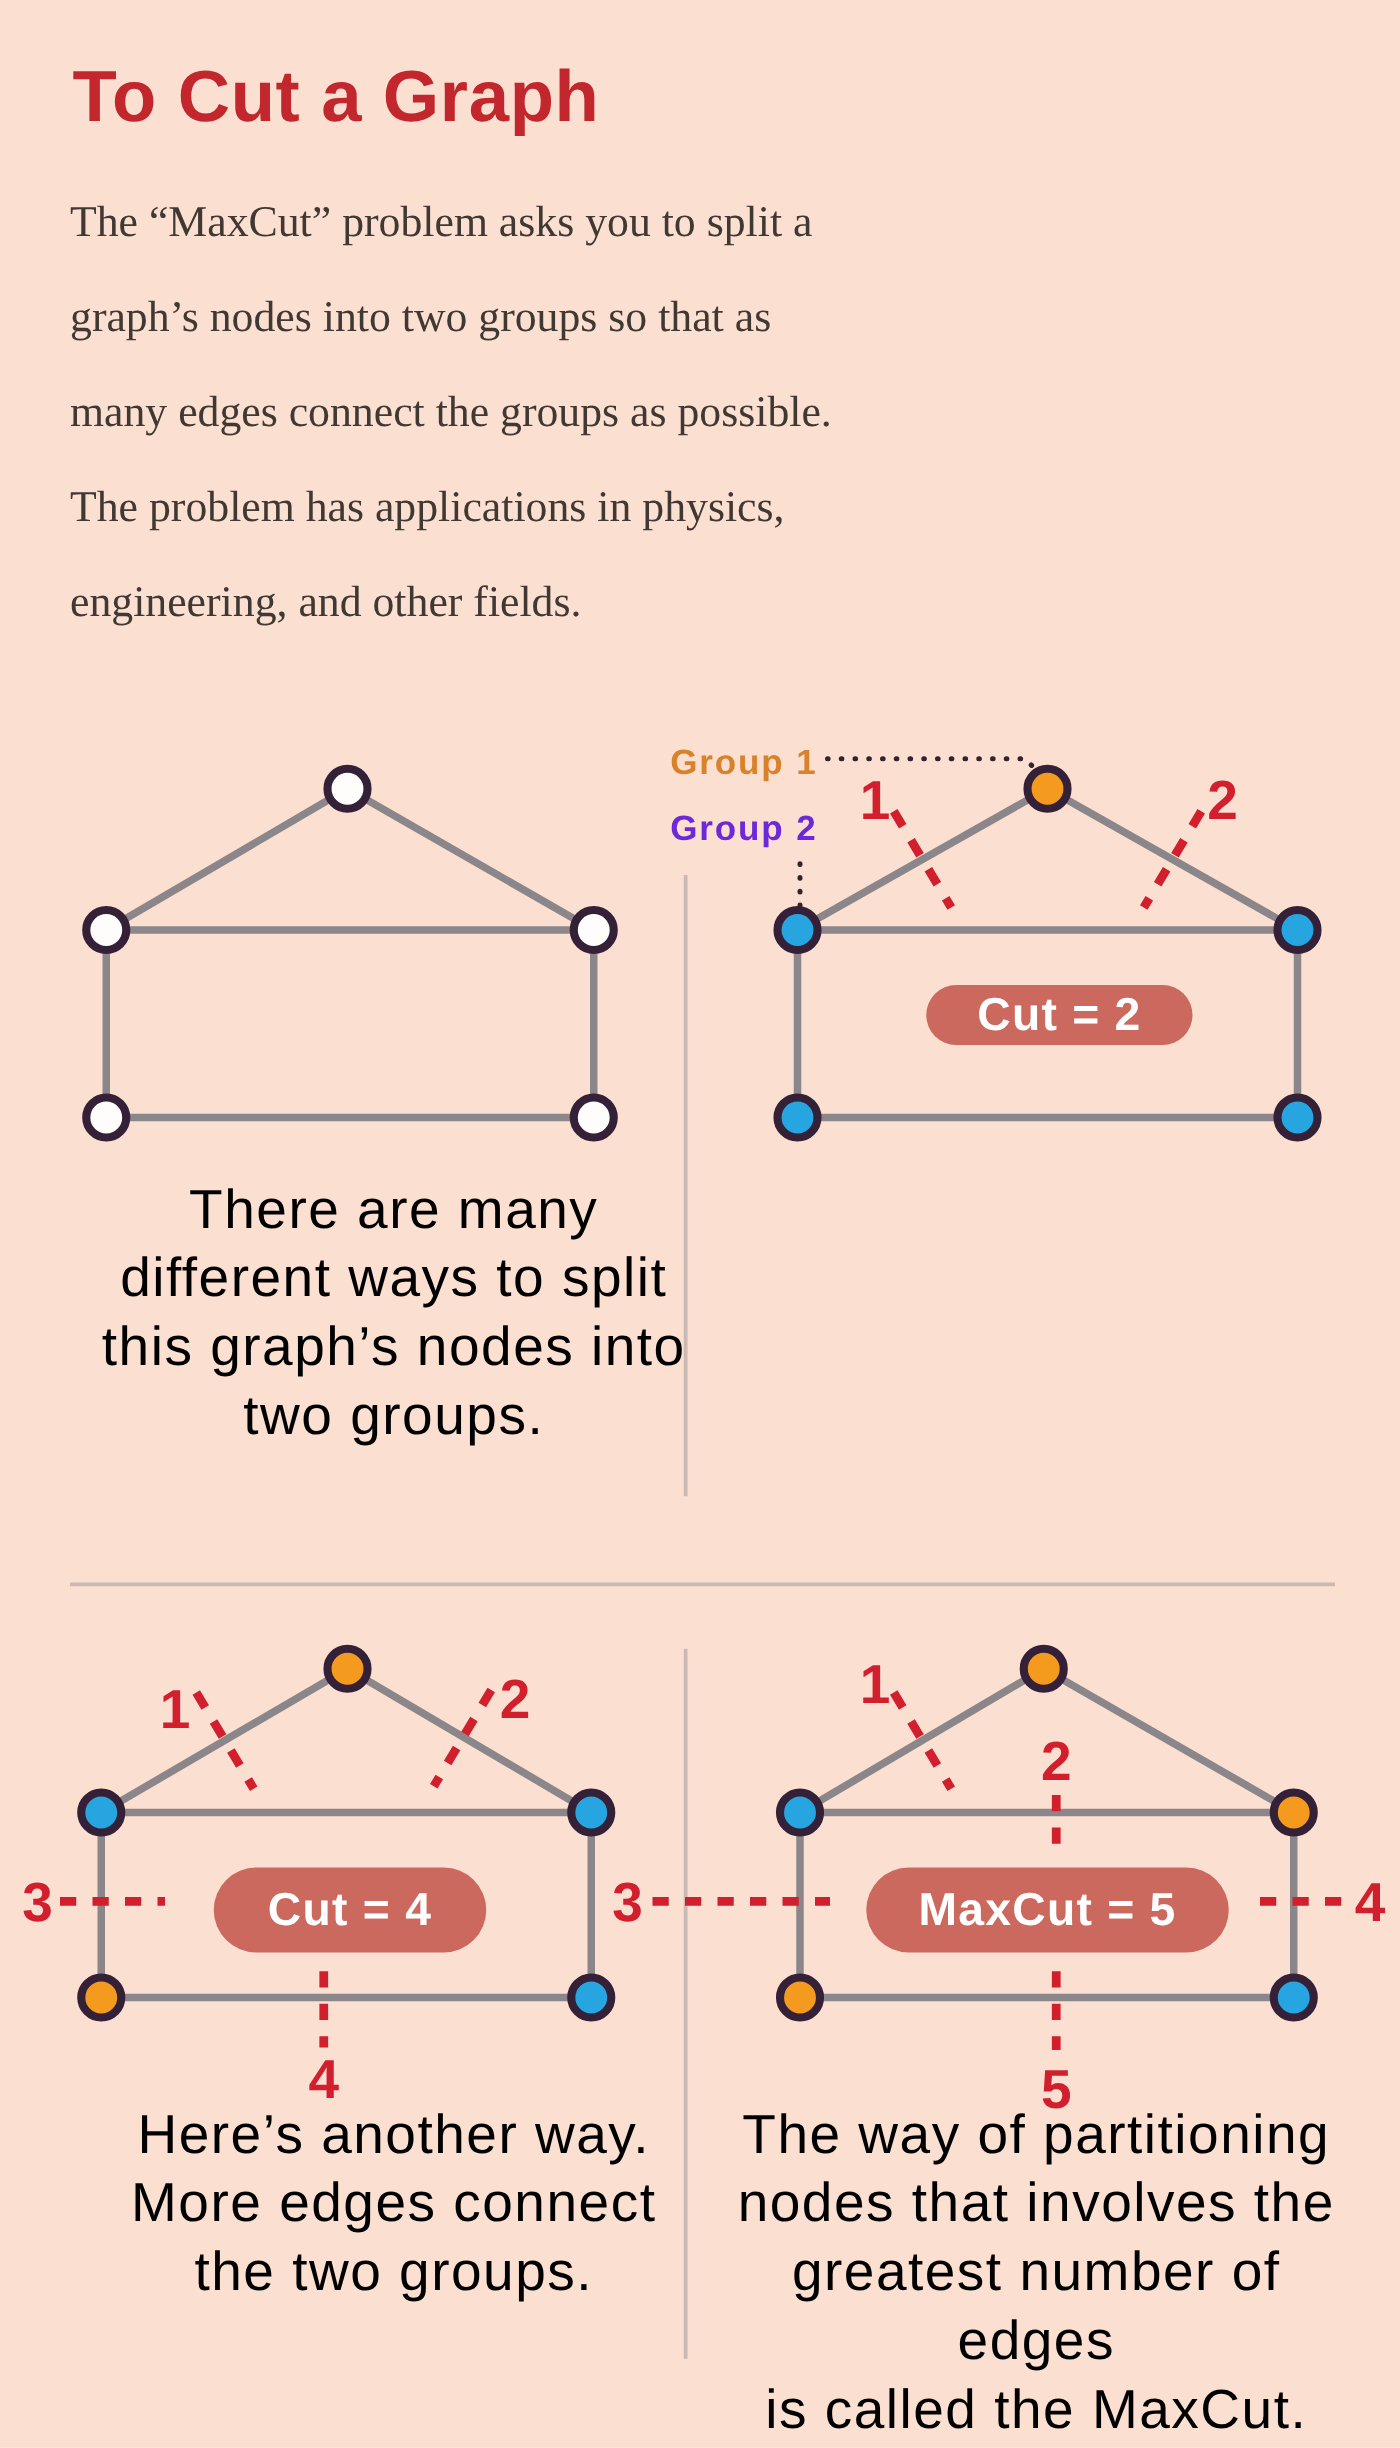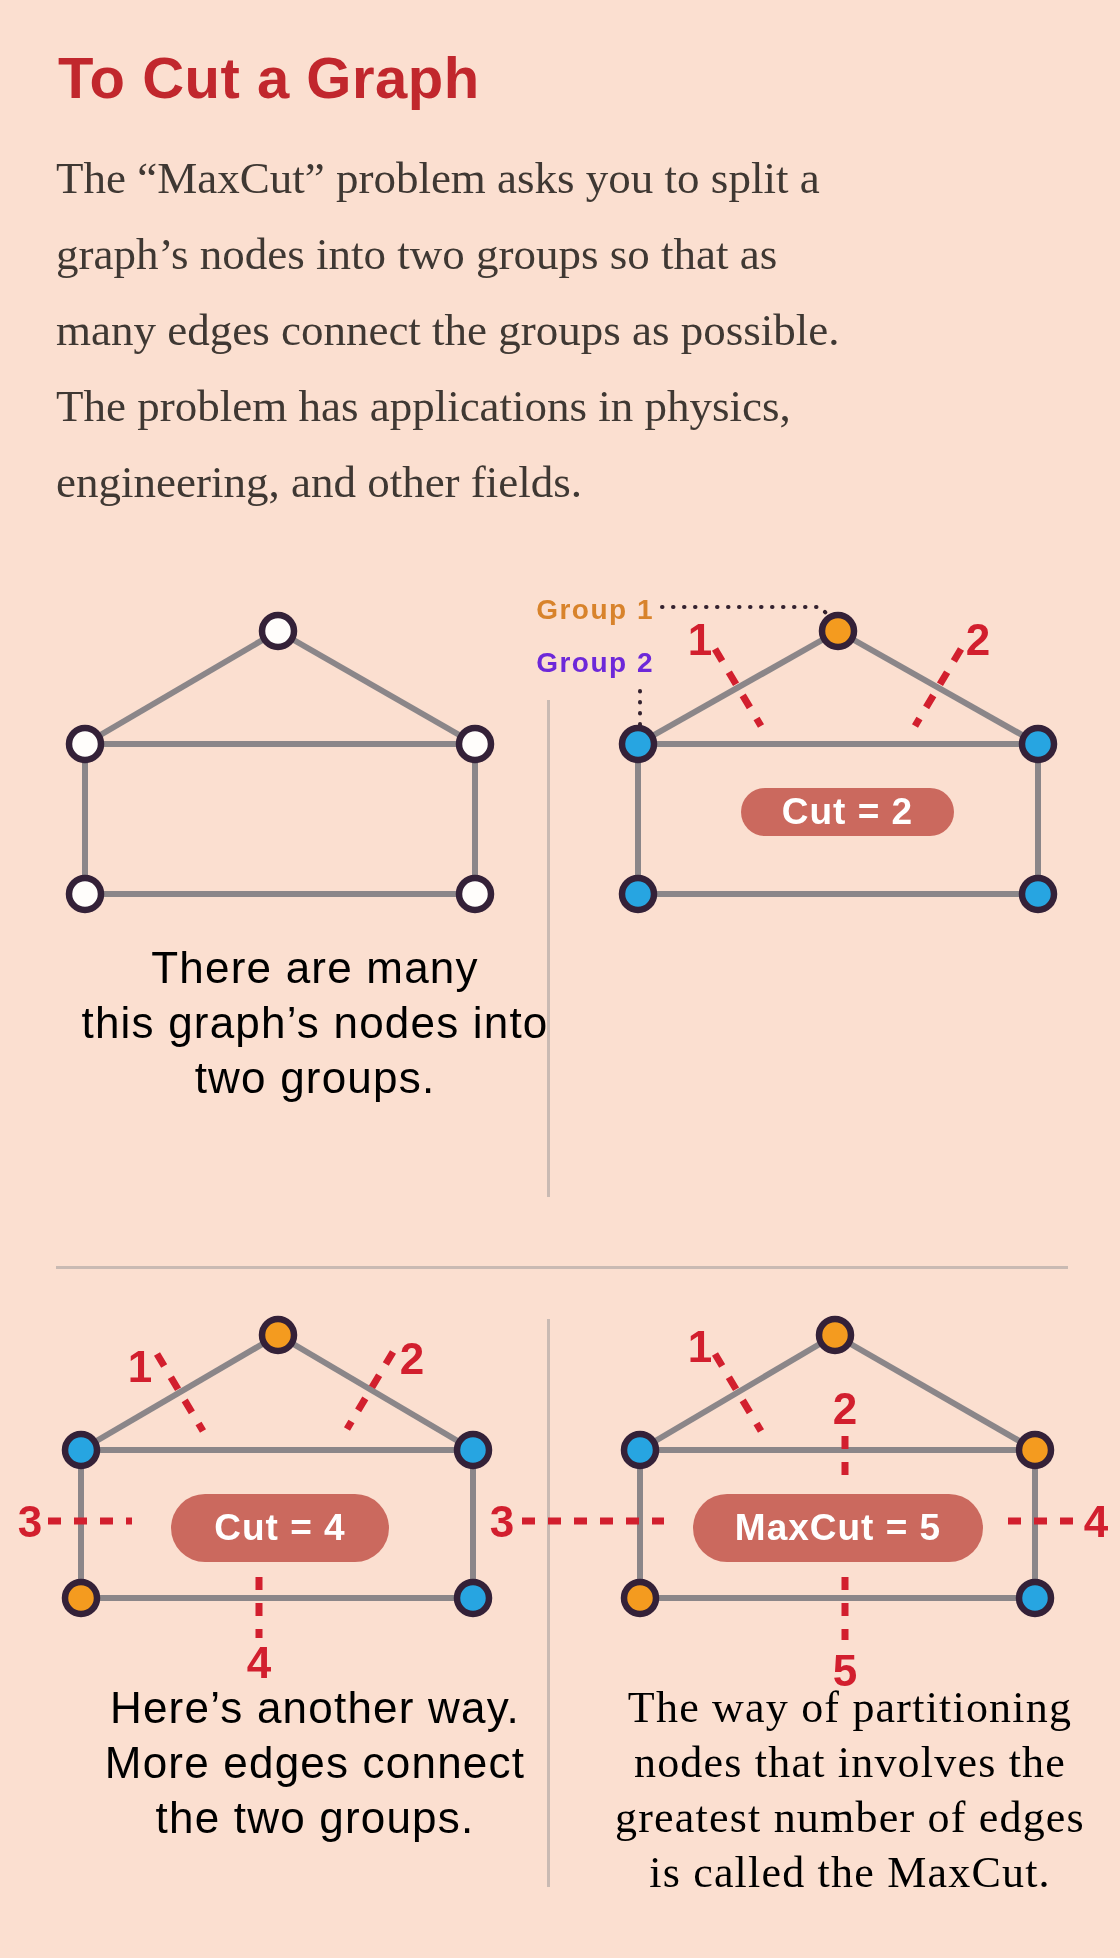--- a/index.html
+++ b/index.html
@@ -12,21 +12,21 @@
   }
   .abs{position:absolute;}
   #title{
     left:58px;top:44px;
     font-size:58px;font-weight:bold;letter-spacing:0.5px;
     color:#c1272d;
   }
   #intro{
     left:56px;top:140px;width:1030px;
     font-family:"Liberation Serif",serif;
-    font-size:45px;line-height:76px;
+    font-size:35px;line-height:76px;
     color:#3f3833;
   }
   .legend-label{
     left:440px;width:214px;text-align:right;
     font-size:28px;font-weight:bold;letter-spacing:1.5px;
   }
   #legend-g1{top:594px;color:#d8832b;}
   #legend-g2{top:647px;color:#6d28d9;}
   svg.graph{position:absolute;}
   .edge{stroke:#8b8689;stroke-width:6;fill:none;}
@@ -49,21 +49,21 @@
   #badge-cut4{left:171px;top:1494px;width:218px;height:68px;}
   #badge-maxcut5{left:693px;top:1494px;width:290px;height:68px;}
   .caption{
     position:absolute;
     font-size:44px;line-height:55px;letter-spacing:1.2px;
     color:#000000;text-align:center;
   }
   #caption-1{left:75px;top:940px;width:480px;}
   #caption-2{left:610px;top:940px;width:480px;}
   #caption-3{left:75px;top:1680px;width:480px;}
-  #caption-4{left:610px;top:1680px;width:480px;font-family:Liberation Serif, serif;}
+  #caption-4{left:589px;top:1680px;width:480px;}
   .divider{position:absolute;background:#c9bab3;}
   #divider-v-top{left:547px;top:700px;width:3px;height:497px;}
   #divider-h{left:56px;top:1266px;width:1012px;height:3px;}
   #divider-v-bottom{left:547px;top:1319px;width:3px;height:568px;}
 </style>
 </head>
 <body>
 
 <div id="page">
 
@@ -178,20 +178,21 @@
       <circle class="node" cx="640" cy="1450" r="16" fill="#27a5e1"></circle>
       <circle class="node" cx="1035" cy="1450" r="16" fill="#f49b1f"></circle>
       <circle class="node" cx="640" cy="1598" r="16" fill="#f49b1f"></circle>
       <circle class="node" cx="1035" cy="1598" r="16" fill="#27a5e1"></circle>
     </g>
   </svg>
   <div id="badge-maxcut5" class="badge">MaxCut = 5</div>
 
   <div id="caption-1" class="caption">
     <div>There are many</div>
+    <div>different ways to split</div>
     <div>this graph’s nodes into</div>
     <div>two groups.</div>
   </div>
 
 
   <div id="caption-3" class="caption">
     <div>Here’s another way.</div>
     <div>More edges connect</div>
     <div>the two groups.</div>
   </div>

